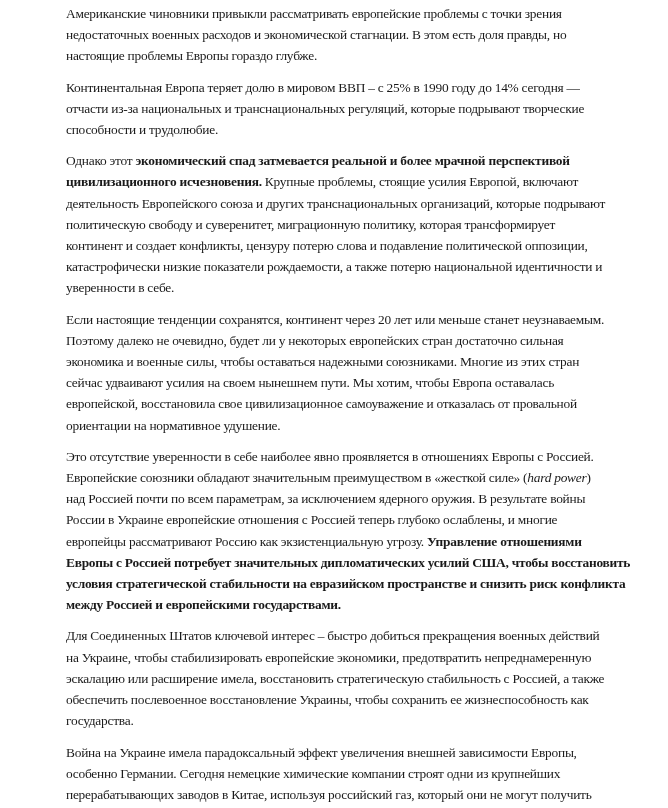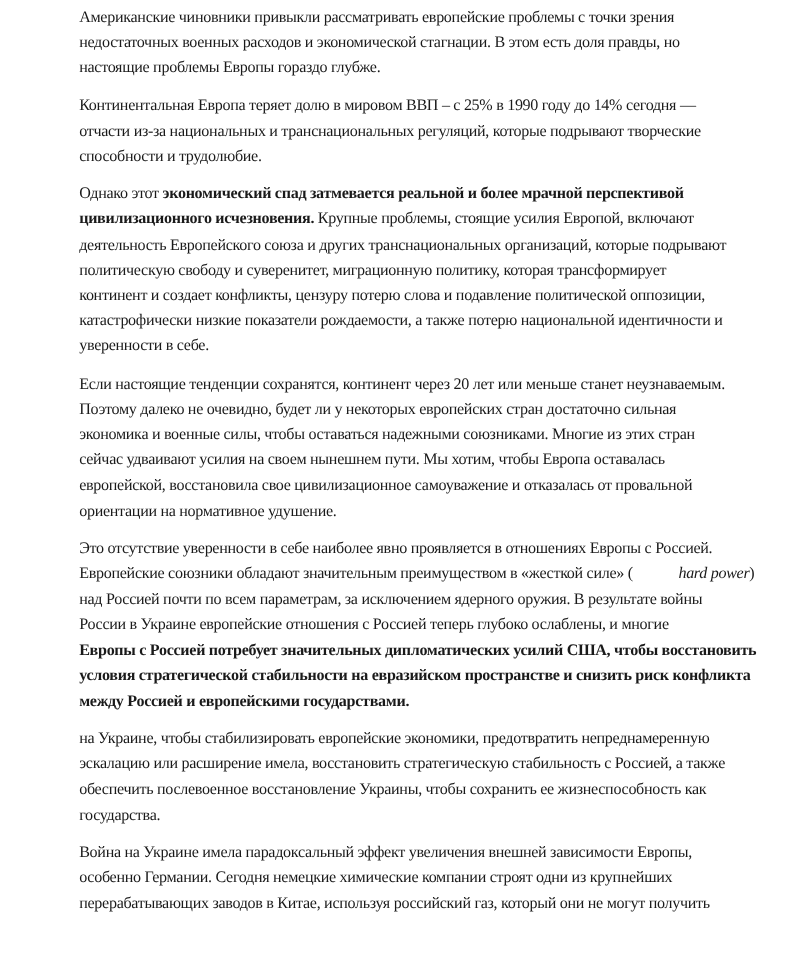--- a/index.html
+++ b/index.html
@@ -3,21 +3,21 @@
 <meta charset="utf-8">
 <style>
   html, body { margin: 0; padding: 0; background: #ffffff; }
   body { width: 668px; height: 808px; overflow: hidden; position: relative;
          font-family: "Liberation Sans", sans-serif; color: #1a1a1a; }
   #doc { position: absolute; left: 66px; top: 3px; width: 590px; }
   .para { margin: 0 0 10px 0; font-family: Liberation Serif, serif; }
   .line { display: block; white-space: nowrap; font-size: 13.4px; line-height: 21.2px;
           letter-spacing: -0.25px; }
   .b { font-weight: bold; }
-  .i { font-style: italic; margin-left: 38px; }
+  .i { font-style: italic; }
 </style>
 </head>
 <body>
 
 <div id="doc">
 
   <p class="para">
     <span class="line"><span>Американские чиновники привыкли рассматривать европейские проблемы с точки зрения</span></span>
     <span class="line"><span>недостаточных военных расходов и экономической стагнации. В этом есть доля правды, но</span></span>
     <span class="line"><span>настоящие проблемы Европы гораздо глубже.</span></span>
@@ -46,26 +46,28 @@
     <span class="line"><span>сейчас удваивают усилия на своем нынешнем пути. Мы хотим, чтобы Европа оставалась</span></span>
     <span class="line"><span>европейской, восстановила свое цивилизационное самоуважение и отказалась от провальной</span></span>
     <span class="line"><span>ориентации на нормативное удушение.</span></span>
   </p>
 
   <p class="para">
     <span class="line"><span>Это отсутствие уверенности в себе наиболее явно проявляется в отношениях Европы с Россией.</span></span>
     <span class="line"><span>Европейские союзники обладают значительным преимуществом в «жесткой силе» (</span><span class="i">hard power</span><span>)</span></span>
     <span class="line"><span>над Россией почти по всем параметрам, за исключением ядерного оружия. В результате войны</span></span>
     <span class="line"><span>России в Украине европейские отношения с Россией теперь глубоко ослаблены, и многие</span></span>
+    <span class="line"><span>европейцы рассматривают Россию как экзистенциальную угрозу. </span><span class="b">Управление отношениями</span></span>
     <span class="line"><span class="b">Европы с Россией потребует значительных дипломатических усилий США, чтобы восстановить</span></span>
     <span class="line"><span class="b">условия стратегической стабильности на евразийском пространстве и снизить риск конфликта</span></span>
     <span class="line"><span class="b">между Россией и европейскими государствами.</span></span>
   </p>
 
   <p class="para">
+    <span class="line"><span>Для Соединенных Штатов ключевой интерес – быстро добиться прекращения военных действий</span></span>
     <span class="line"><span>на Украине, чтобы стабилизировать европейские экономики, предотвратить непреднамеренную</span></span>
     <span class="line"><span>эскалацию или расширение имела, восстановить стратегическую стабильность с Россией, а также</span></span>
     <span class="line"><span>обеспечить послевоенное восстановление Украины, чтобы сохранить ее жизнеспособность как</span></span>
     <span class="line"><span>государства.</span></span>
   </p>
 
   <p class="para">
     <span class="line"><span>Война на Украине имела парадоксальный эффект увеличения внешней зависимости Европы,</span></span>
     <span class="line"><span>особенно Германии. Сегодня немецкие химические компании строят одни из крупнейших</span></span>
     <span class="line"><span>перерабатывающих заводов в Китае, используя российский газ, который они не могут получить</span></span>

